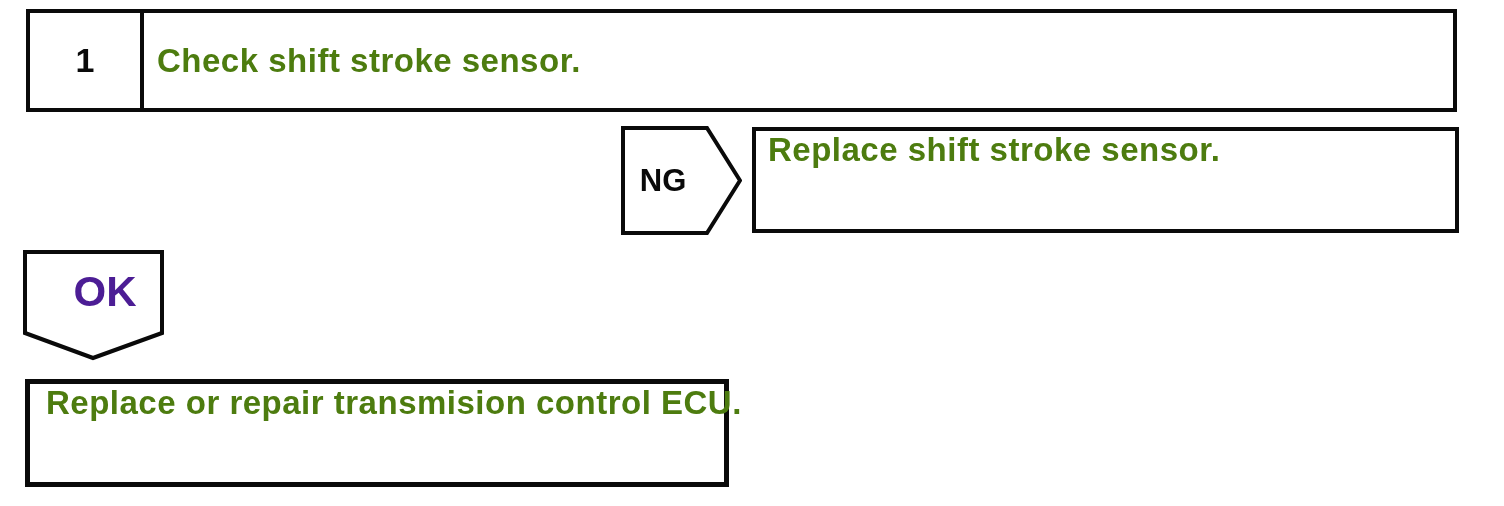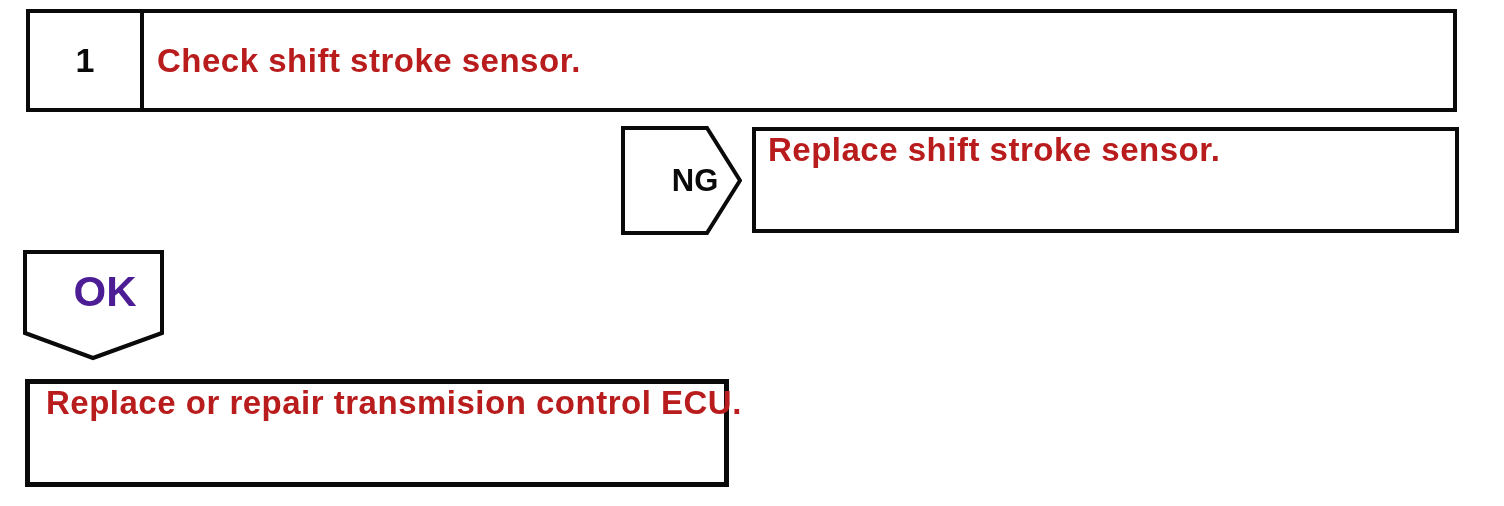--- a/index.html
+++ b/index.html
@@ -20,21 +20,21 @@
     position: absolute;
     border: 4px solid #0a0a0a;
     background: #ffffff;
     box-sizing: border-box;
     display: flex;
   }
   .bold-text {
     font-weight: bold;
     font-size: 33px;
     letter-spacing: 0.5px;
-    color: #b91c1c;
+    color: #4d7c0f;
     white-space: nowrap;
   }
   
   .step-box {
     left: 26px; top: 9px;
     width: 1431px; height: 103px;
     align-items: stretch;
   }
   .step-number-cell {
     width: 114px;
@@ -64,21 +64,20 @@
   .ng-label {
     position: absolute;
     left: 621px; top: 126px;
     width: 84px; height: 109px;
     display: flex;
     align-items: center;
     justify-content: center;
     font-weight: bold;
     font-size: 31px;
     color: #0a0a0a;
-    margin-left: 32px;
   }
   
   .ng-box {
     left: 752px; top: 127px;
     width: 707px; height: 106px;
     padding-left: 12px;
   }
   
   .ok-connector {
     position: absolute;

